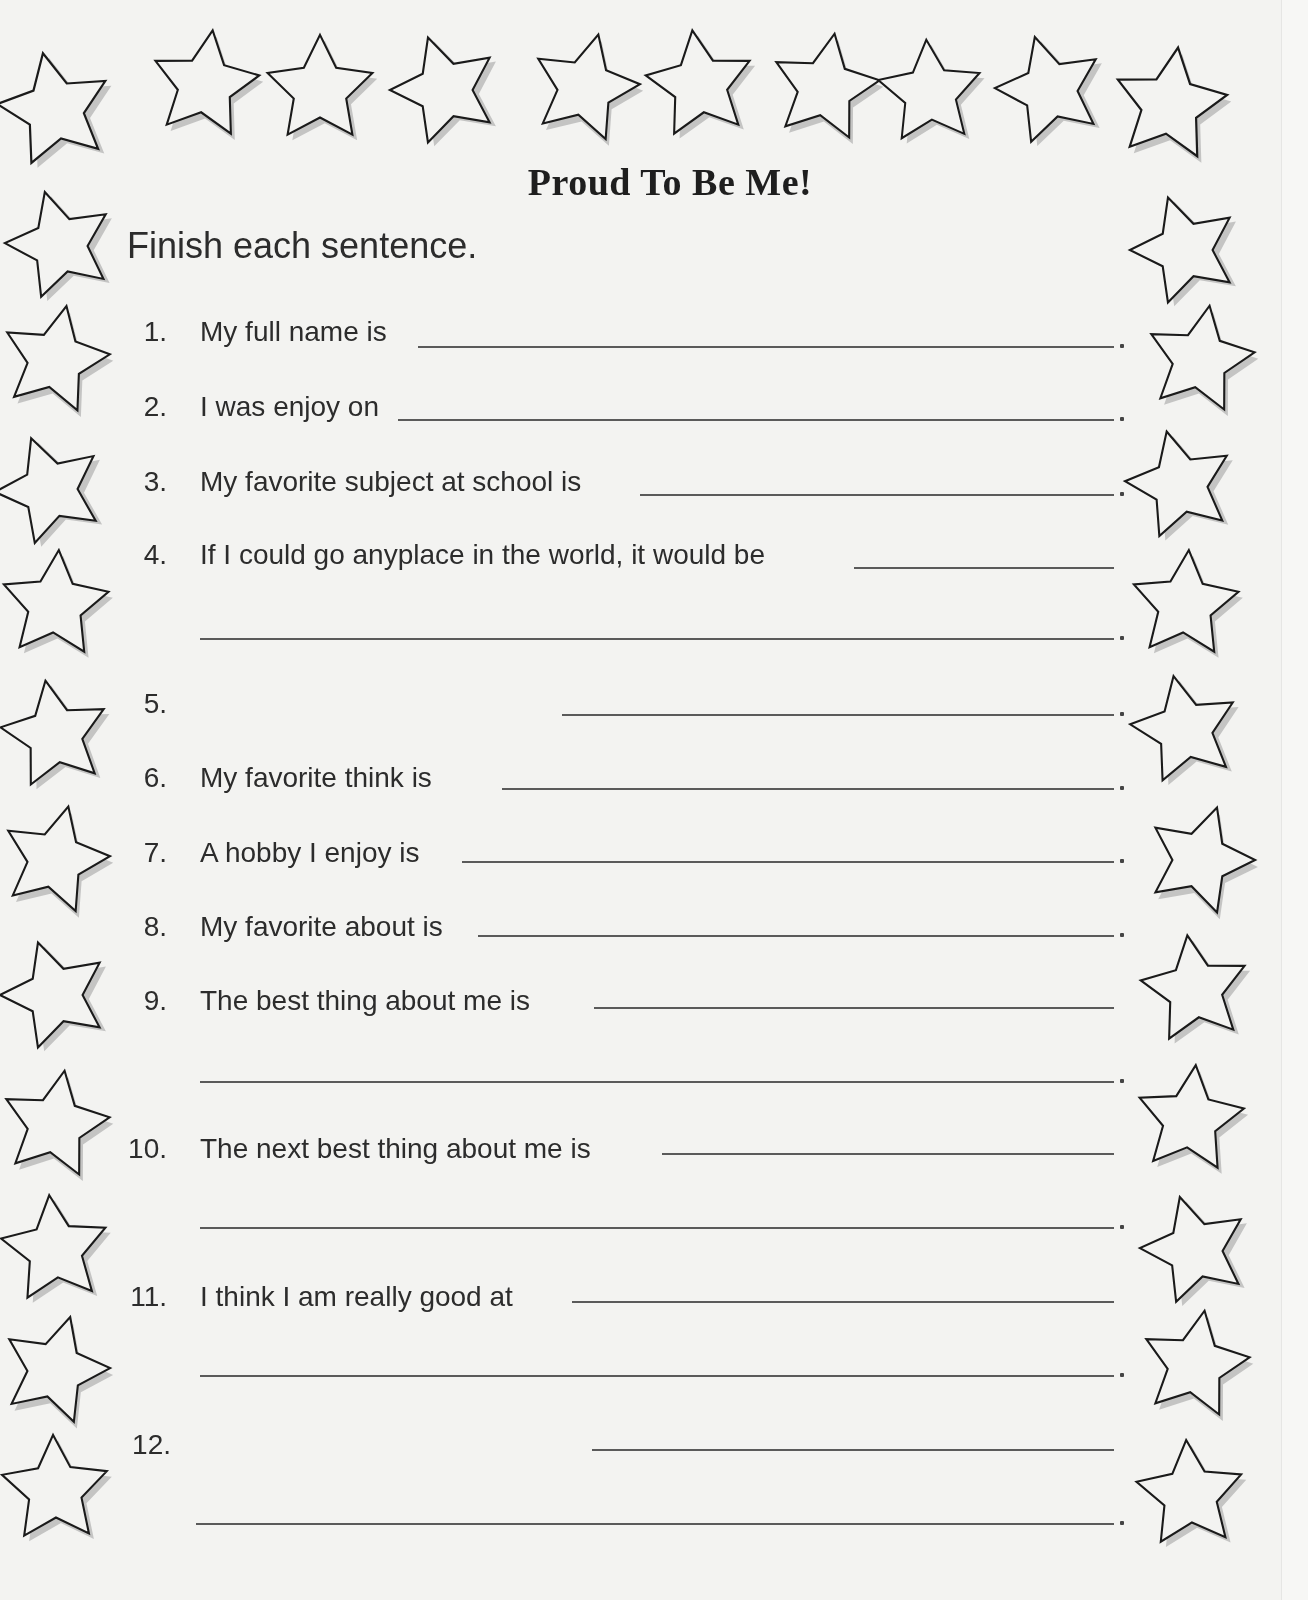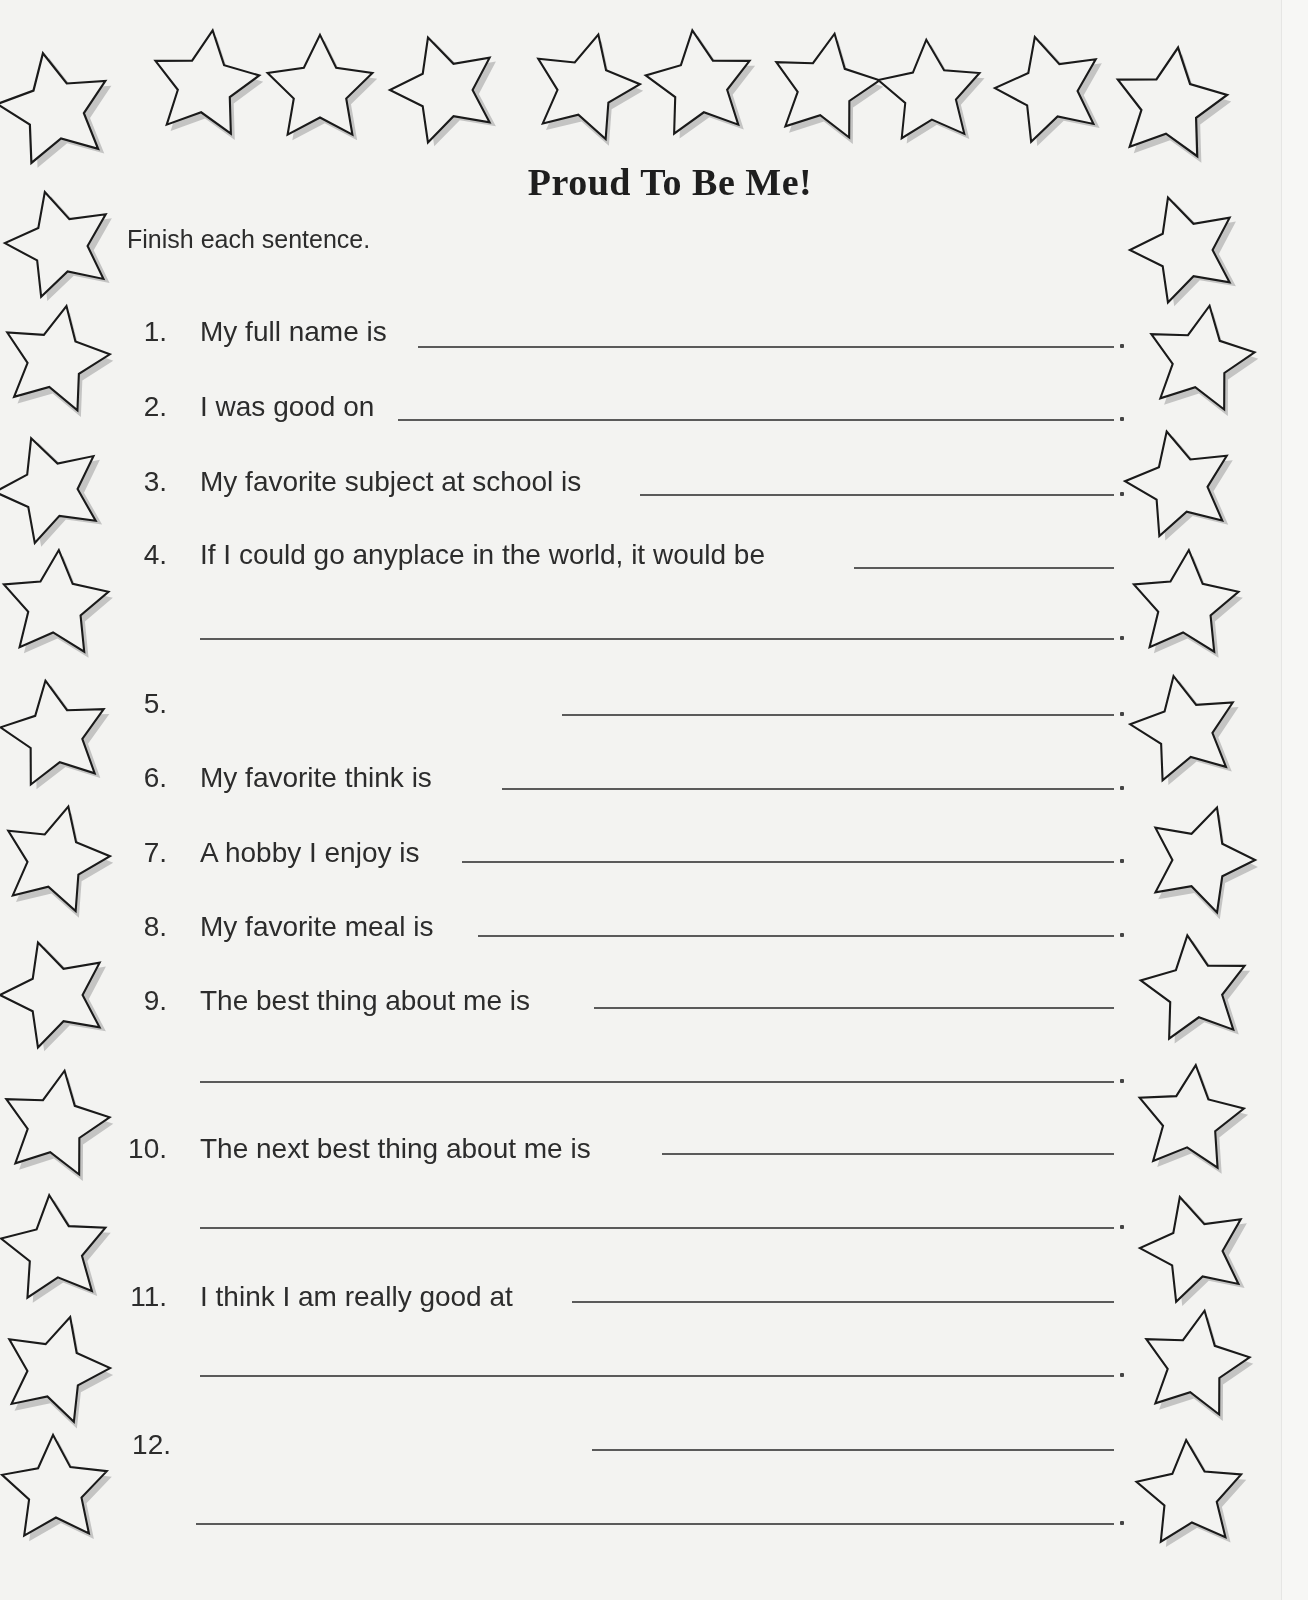--- a/index.html
+++ b/index.html
@@ -26,21 +26,21 @@
     position: absolute; left: 16px; width: 1308px; top: 160px;
     text-align: center;
     font-family: "Liberation Serif", serif;
     font-weight: bold;
     font-size: 38px;
     color: #1e1e1e;
     letter-spacing: 0.5px;
   }
   .instruction {
     position: absolute; left: 127px; top: 225px;
-    font-size: 25px; color: #2c2c2c;
+    font-size: 36px; color: #2c2c2c;
   }
   .item {
     position: absolute; left: 0; width: 1308px; height: 40px;
   }
   .num {
     position: absolute; width: 45px; text-align: right;
     font-size: 28px; color: #2c2c2c;
   }
   .prompt {
     position: absolute; left: 200px;
@@ -195,21 +195,21 @@
 
 <div class="item" style="top:316px">
   <span class="num" style="left:122px">1.</span>
   <span class="prompt">My full name is</span>
   <div class="line" style="left:418px;width:696px;top:30px"></div>
   <div class="dot" style="left:1120px;top:28px"></div>
 </div>
 
 <div class="item" style="top:391px">
   <span class="num" style="left:122px">2.</span>
-  <span class="prompt">I was good on</span>
+  <span class="prompt">I was enjoy on</span>
   <div class="line" style="left:398px;width:716px;top:28px"></div>
   <div class="dot" style="left:1120px;top:26px"></div>
 </div>
 
 <div class="item" style="top:466px">
   <span class="num" style="left:122px">3.</span>
   <span class="prompt">My favorite subject at school is</span>
   <div class="line" style="left:640px;width:474px;top:28px"></div>
   <div class="dot" style="left:1120px;top:26px"></div>
 </div>
@@ -237,21 +237,21 @@
 
 <div class="item" style="top:837px">
   <span class="num" style="left:122px">7.</span>
   <span class="prompt">A hobby I enjoy is</span>
   <div class="line" style="left:462px;width:652px;top:24px"></div>
   <div class="dot" style="left:1120px;top:22px"></div>
 </div>
 
 <div class="item" style="top:911px">
   <span class="num" style="left:122px">8.</span>
-  <span class="prompt">My favorite meal is</span>
+  <span class="prompt">My favorite about is</span>
   <div class="line" style="left:478px;width:636px;top:24px"></div>
   <div class="dot" style="left:1120px;top:22px"></div>
 </div>
 
 <div class="item" style="top:985px">
   <span class="num" style="left:122px">9.</span>
   <span class="prompt">The best thing about me is</span>
   <div class="line" style="left:594px;width:520px;top:22px"></div>
   <div class="line" style="left:200px;width:914px;top:96px"></div>
   <div class="dot" style="left:1120px;top:94px"></div>

